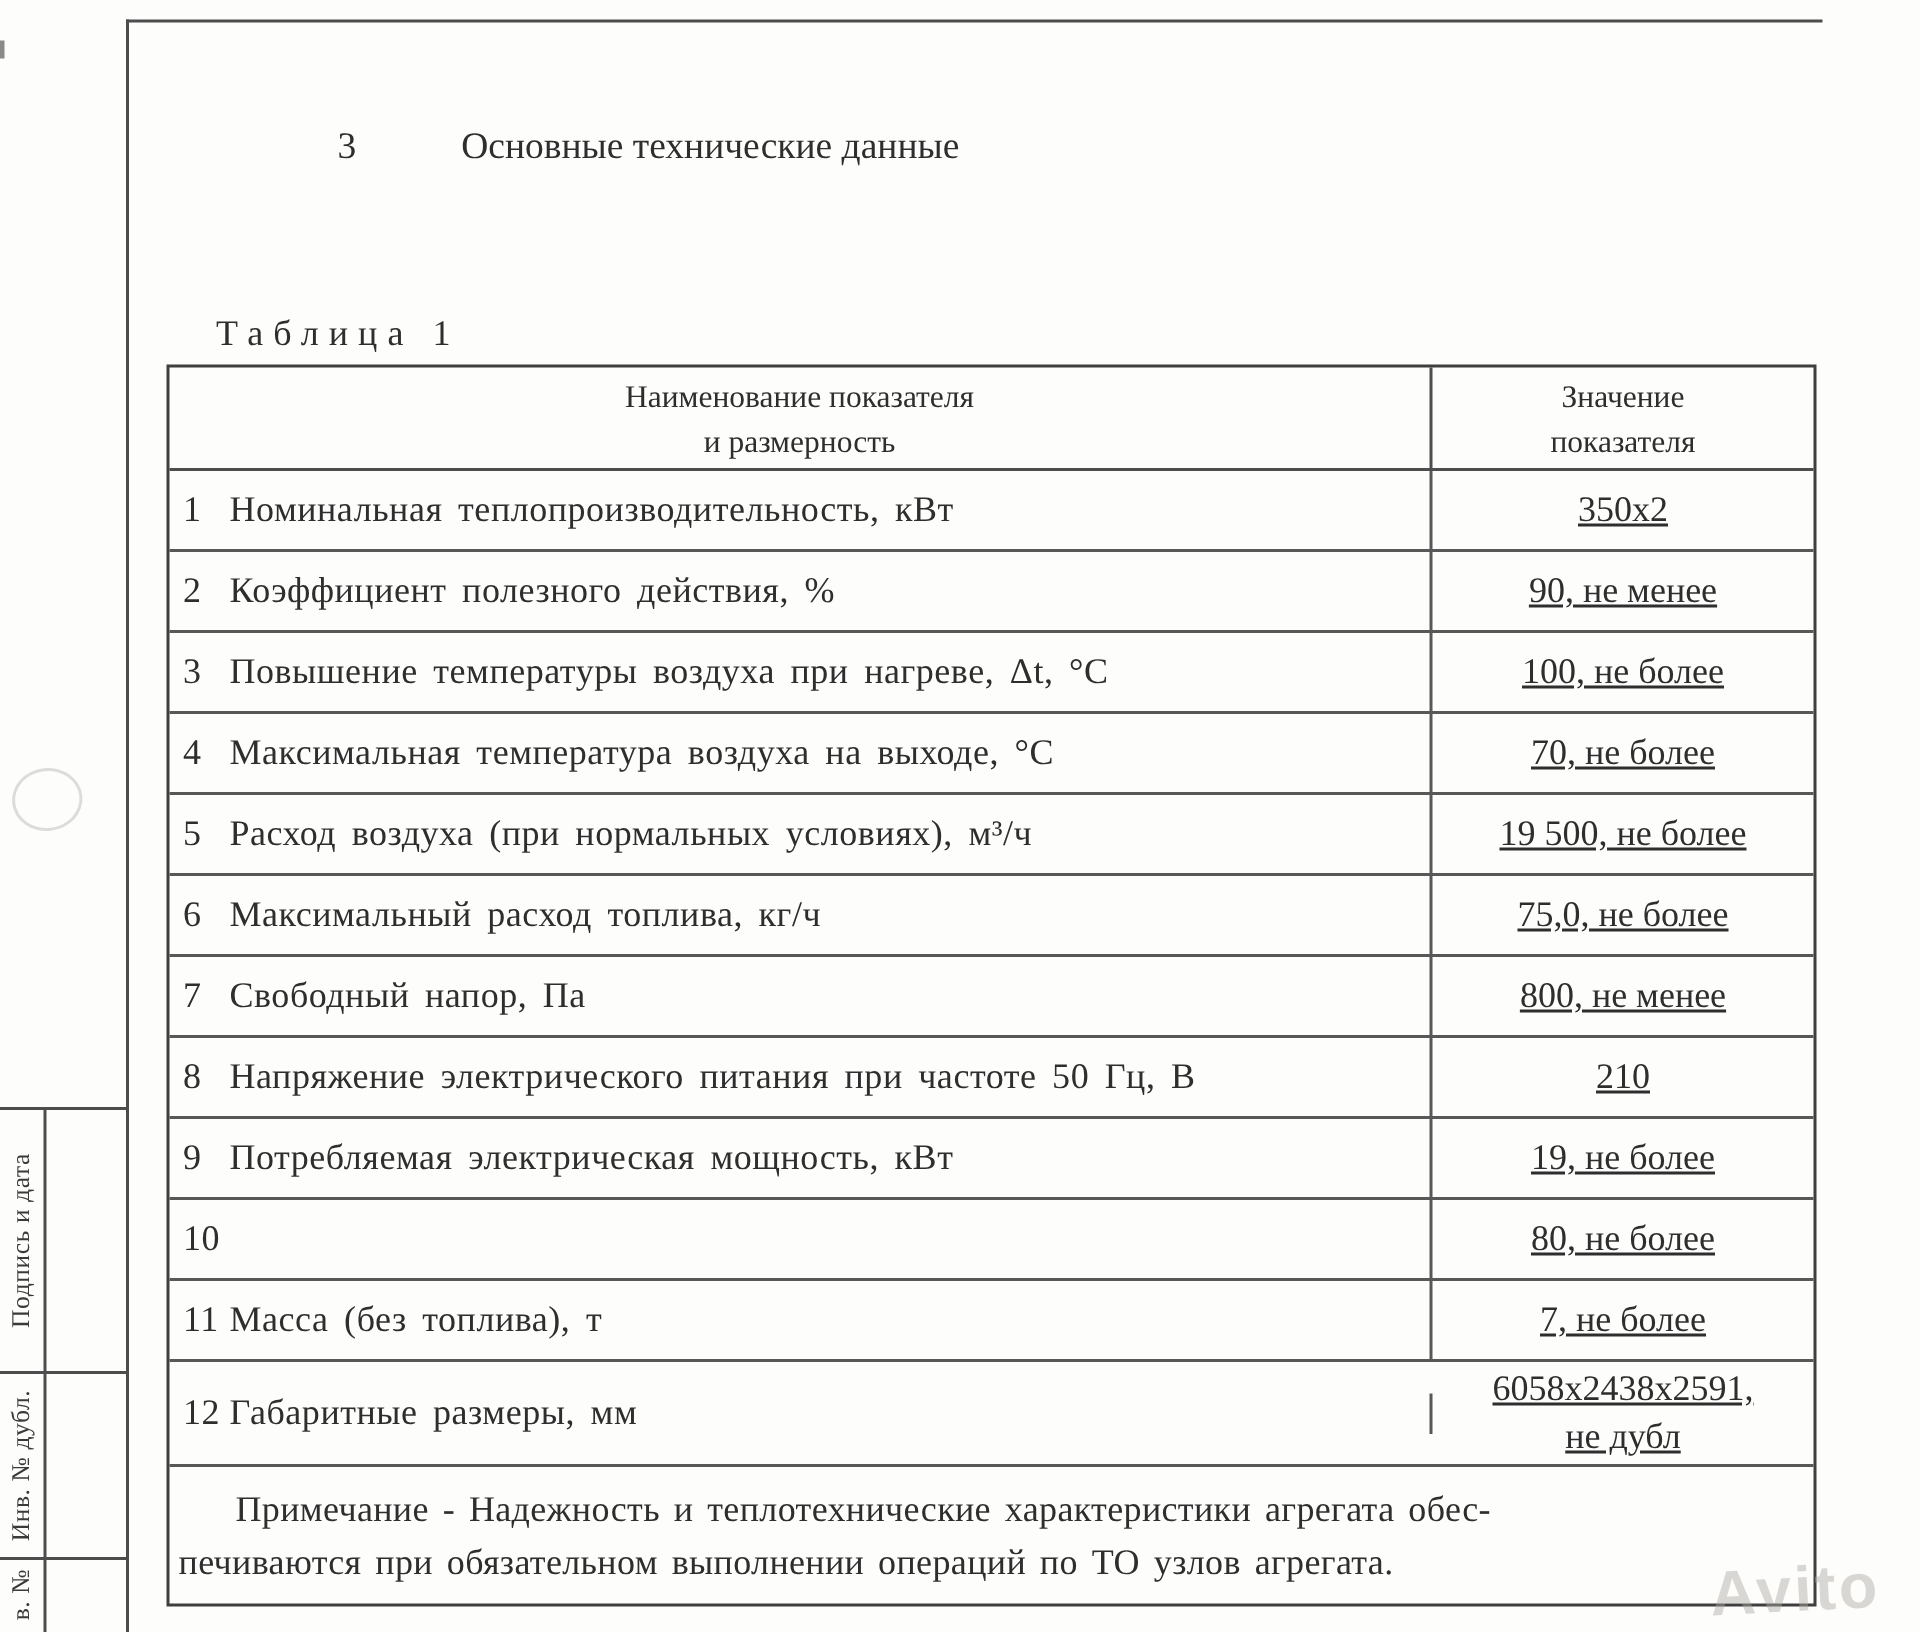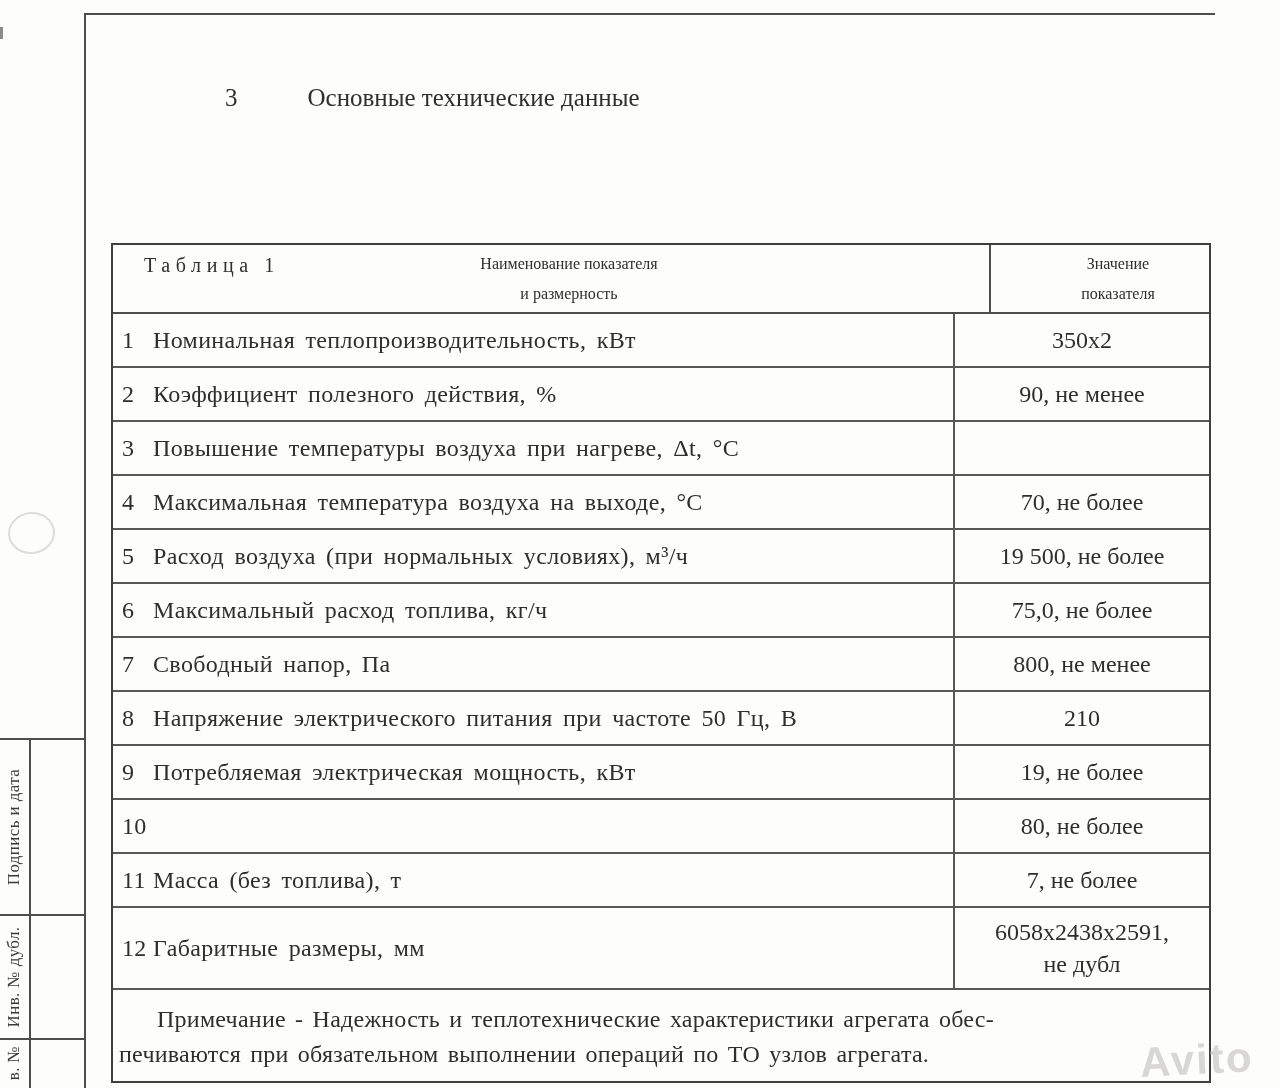--- a/index.html
+++ b/index.html
@@ -28,50 +28,50 @@
   .heading {
     position: absolute; left: 225px; top: 84px;
     font-size: 25px; display: flex; gap: 70px; white-space: nowrap;
   }
   .para {
     position: absolute; left: 222px; top: 146px;
     font-size: 25px; white-space: nowrap;
   }
   .table-label {
     position: absolute; left: 144px; top: 210px;
-    font-size: 20px; letter-spacing: 0.28em; white-space: nowrap; margin-top: 44px;
+    font-size: 24px; letter-spacing: 0.28em; white-space: nowrap;
   }
 
   
   .dtable {
     position: absolute; left: 111px; top: 243px; width: 1100px;
     border: 2px solid #3f3f3f;
     background: transparent;
   }
   .thead { display: flex; height: 69px; border-bottom: 2px solid #4d4d4d; }
   .hc {
     display: flex; align-items: center; justify-content: center;
     text-align: center; white-space: pre-line;
-    font-size: 16px; line-height: 30px; margin-left: 36px;
+    font-size: 21px; line-height: 30px;
   }
   .hc.name { width: 842px; border-right: 2px solid #4d4d4d; }
   .hc.val  { flex: 1; }
 
   .trow { display: flex; height: 54px; border-bottom: 2px solid #585858; }
-  .trow.tall { height: 82px; }
+  .trow.tall { height: 70px; align-items: center; }
   .cname {
     width: 842px; border-right: 2px solid #585858;
     display: flex; align-items: center;
     font-size: 24px; letter-spacing: 0.015em; word-spacing: 4px;
   }
   .rnum  { flex: none; width: 40px; padding-left: 9px; }
   .rname { flex: 1; padding-right: 8px; }
   .cval {
     flex: 1; display: flex; align-items: center; justify-content: center;
-    text-align: center; font-size: 24px; white-space: pre-line; line-height: 32px;
+    text-align: center; font-size: 24px; white-space: pre-line; line-height: 32px; text-decoration: underline;
   }
   .tnote {
     padding: 12px 10px 9px 6px;
     font-size: 24px; line-height: 35px;
     white-space: pre-line; text-indent: 38px;
     letter-spacing: 0.01em; word-spacing: 3px;
     min-height: 78px;
   }
 
   
@@ -134,20 +134,21 @@
           <span class="rnum">2</span>
           <span class="rname">Коэффициент полезного действия, %</span>
         </div>
       <div class="cval">90, не менее</div>
     </div>
     <div class="trow">
       <div class="cname">
           <span class="rnum">3</span>
           <span class="rname">Повышение температуры воздуха при нагреве, Δt, °С</span>
         </div>
+      <div class="cval">100, не более</div>
     </div>
     <div class="trow">
       <div class="cname">
           <span class="rnum">4</span>
           <span class="rname">Максимальная температура воздуха на выходе, °С</span>
         </div>
       <div class="cval">70, не более</div>
     </div>
     <div class="trow">
       <div class="cname">

